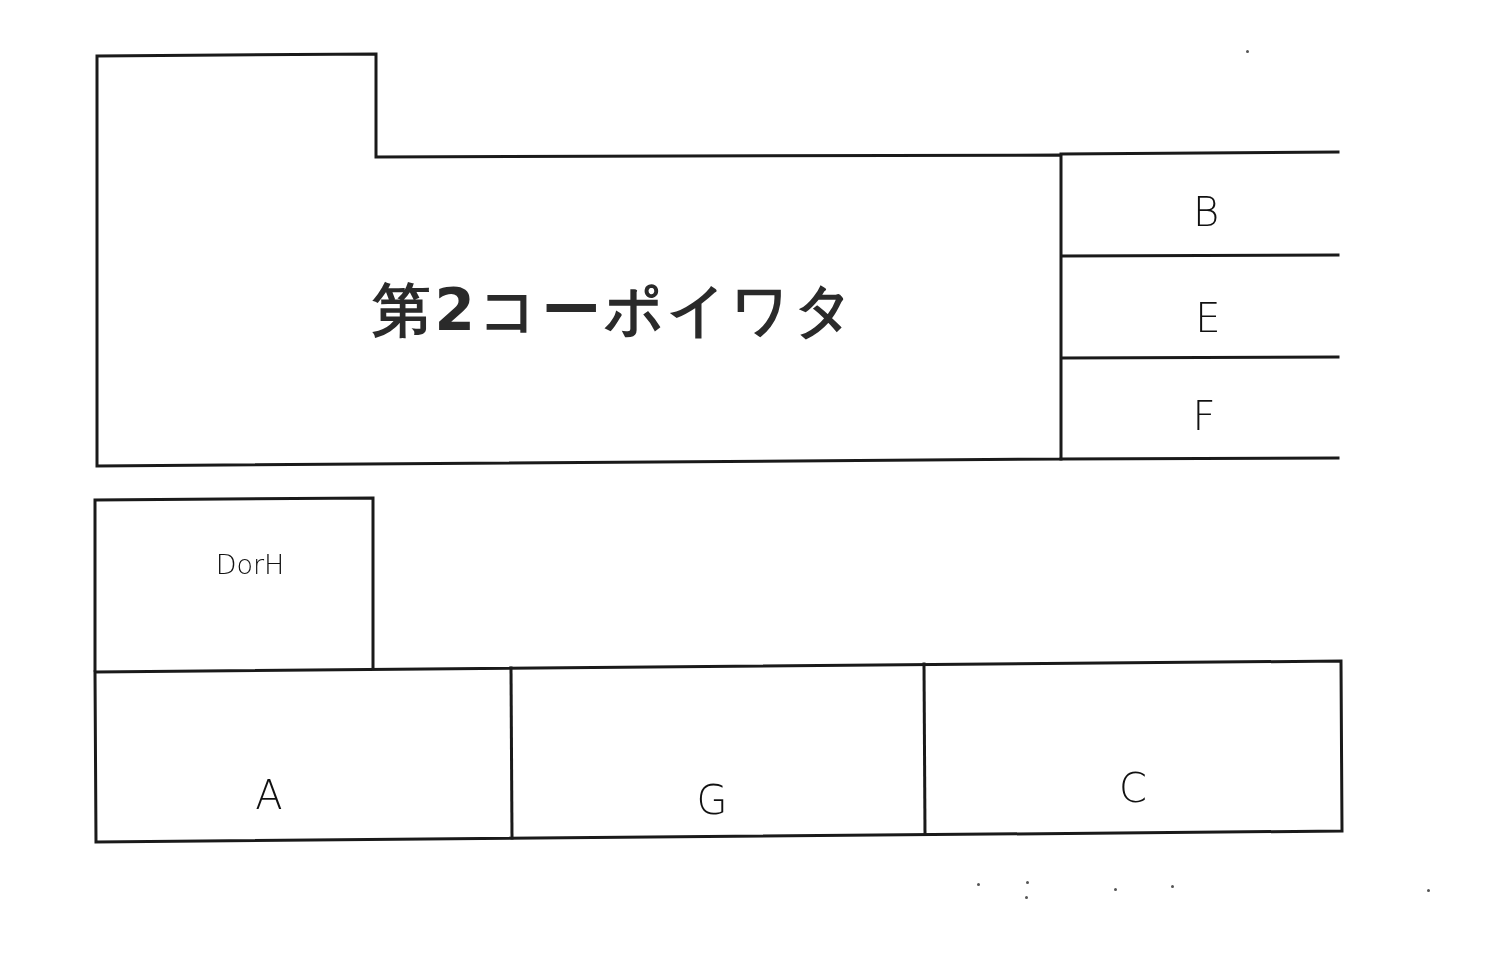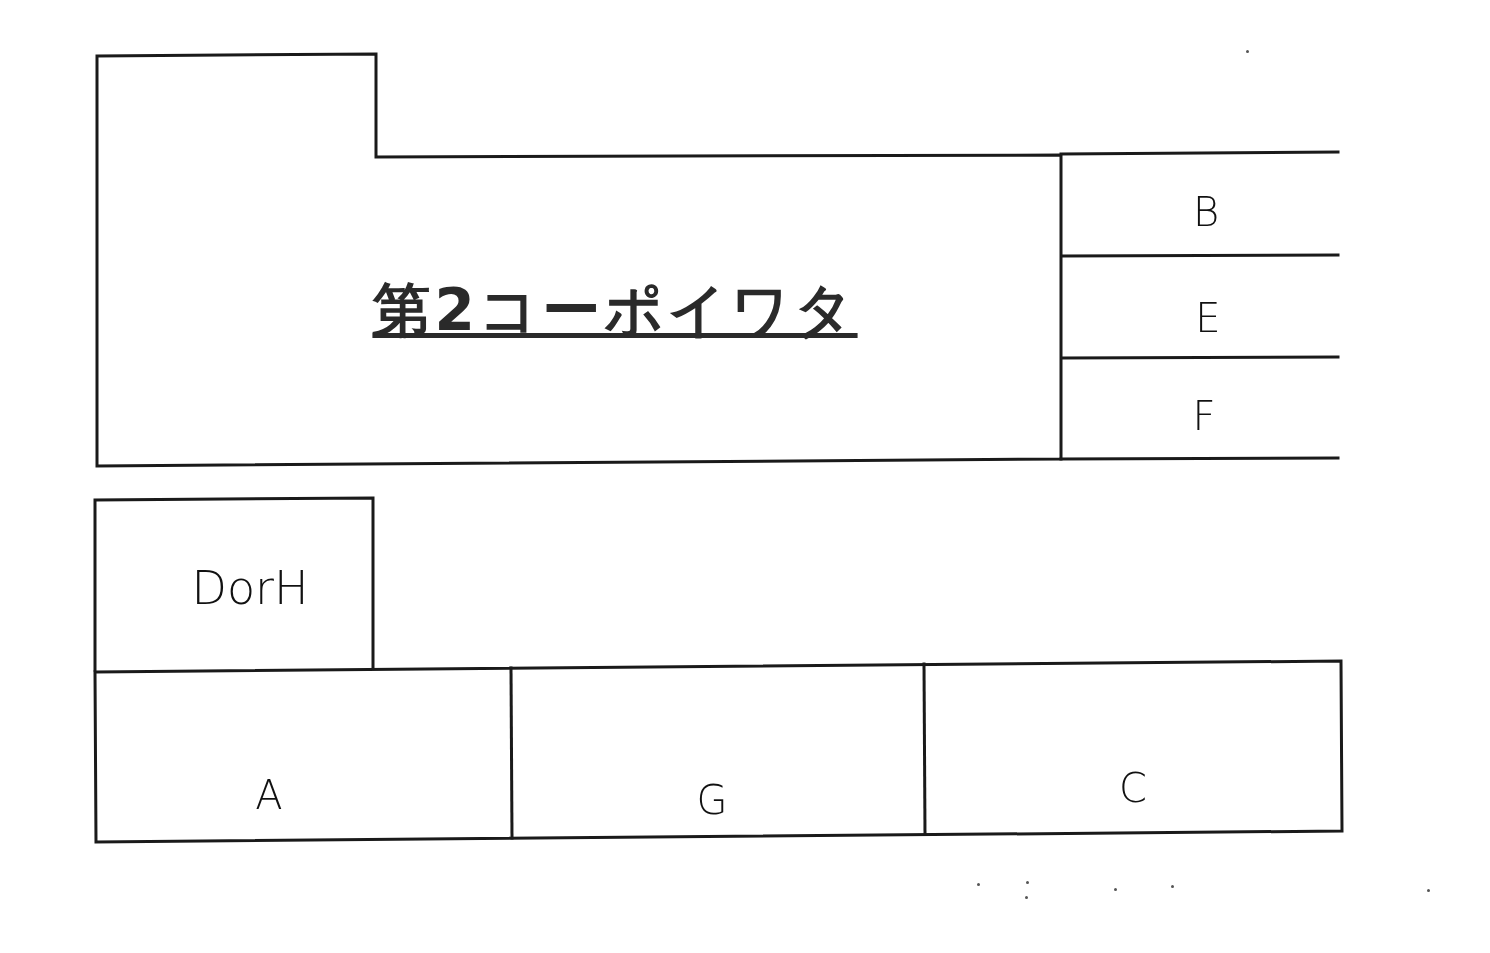--- a/index.html
+++ b/index.html
@@ -38,27 +38,27 @@
     <line class="line" x1="1061" y1="459" x2="1338" y2="458"></line>
 
     <path class="line" d="M95,670 L95,500 L373,498 L373,668"></path>
 
     <path class="line" d="M95,672 L1341,661 L1342,831 L96,842 Z"></path>
     <line class="line" x1="511" y1="668" x2="512" y2="838"></line>
     <line class="line" x1="924" y1="664" x2="925" y2="834"></line>
   </svg>
 
   
-  <div class="label building-title" style="left:615px; top:310px;text-decoration:underline;">第2コーポイワタ</div>
+  <div class="label building-title" style="left:615px; top:310px;">第2コーポイワタ</div>
 
   
   <div class="label hand" style="left:1206px; top:212px;">B</div>
   <div class="label hand" style="left:1208px; top:318px;">E</div>
   <div class="label hand" style="left:1204px; top:416px;">F</div>
-  <div class="label hand" style="left:250px; top:588px; font-size:46px;">DorH</div>
+  <div class="label hand" style="left:250px; top:564px; font-size:27px;">DorH</div>
   <div class="label hand" style="left:269px; top:795px;">A</div>
   <div class="label hand" style="left:712px; top:800px;">G</div>
   <div class="label hand" style="left:1133px; top:788px;">C</div>
 
   
   <div class="speck" style="left:977px; top:883px;"></div>
   <div class="speck" style="left:1026px; top:881px;"></div>
   <div class="speck" style="left:1025px; top:896px;"></div>
   <div class="speck" style="left:1114px; top:888px;"></div>
   <div class="speck" style="left:1171px; top:885px;"></div>

